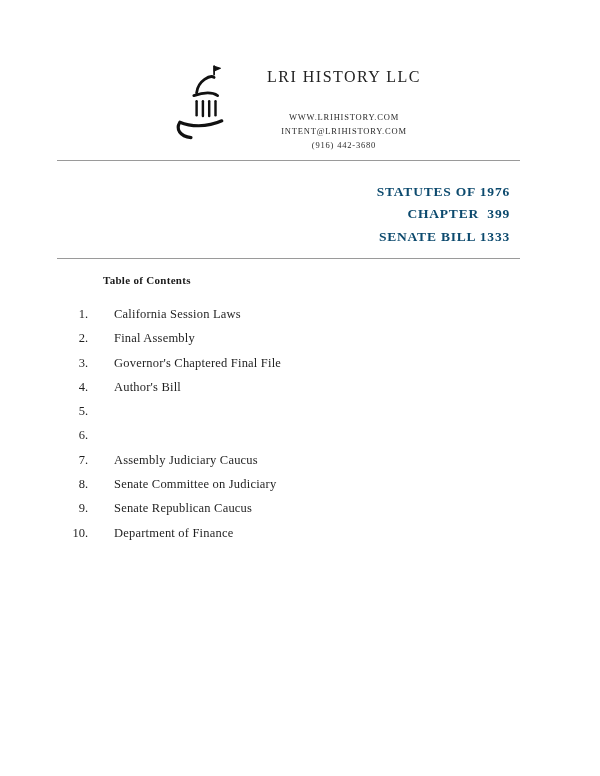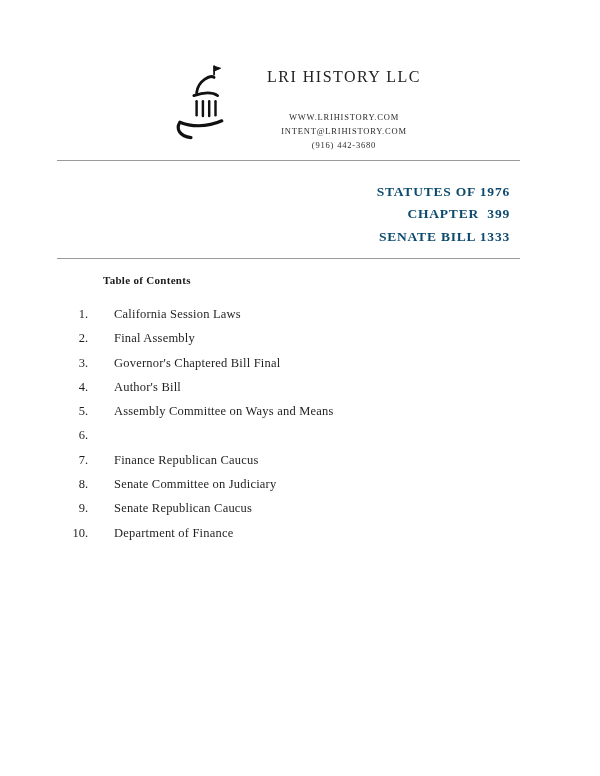--- a/index.html
+++ b/index.html
@@ -161,36 +161,35 @@
       <div class="toc-item">
         <span class="toc-num">1.</span>
         <span class="toc-label">California Session Laws</span>
       </div>
       <div class="toc-item">
         <span class="toc-num">2.</span>
         <span class="toc-label">Final Assembly</span>
       </div>
       <div class="toc-item">
         <span class="toc-num">3.</span>
-        <span class="toc-label">Governor's Chaptered Bill Final</span>
+        <span class="toc-label">Governor's Chaptered Final File</span>
       </div>
       <div class="toc-item">
         <span class="toc-num">4.</span>
         <span class="toc-label">Author's Bill</span>
       </div>
       <div class="toc-item">
         <span class="toc-num">5.</span>
-        <span class="toc-label">Assembly Committee on Ways and Means</span>
       </div>
       <div class="toc-item">
         <span class="toc-num">6.</span>
       </div>
       <div class="toc-item">
         <span class="toc-num">7.</span>
-        <span class="toc-label">Finance Republican Caucus</span>
+        <span class="toc-label">Assembly Judiciary Caucus</span>
       </div>
       <div class="toc-item">
         <span class="toc-num">8.</span>
         <span class="toc-label">Senate Committee on Judiciary</span>
       </div>
       <div class="toc-item">
         <span class="toc-num">9.</span>
         <span class="toc-label">Senate Republican Caucus</span>
       </div>
       <div class="toc-item">

